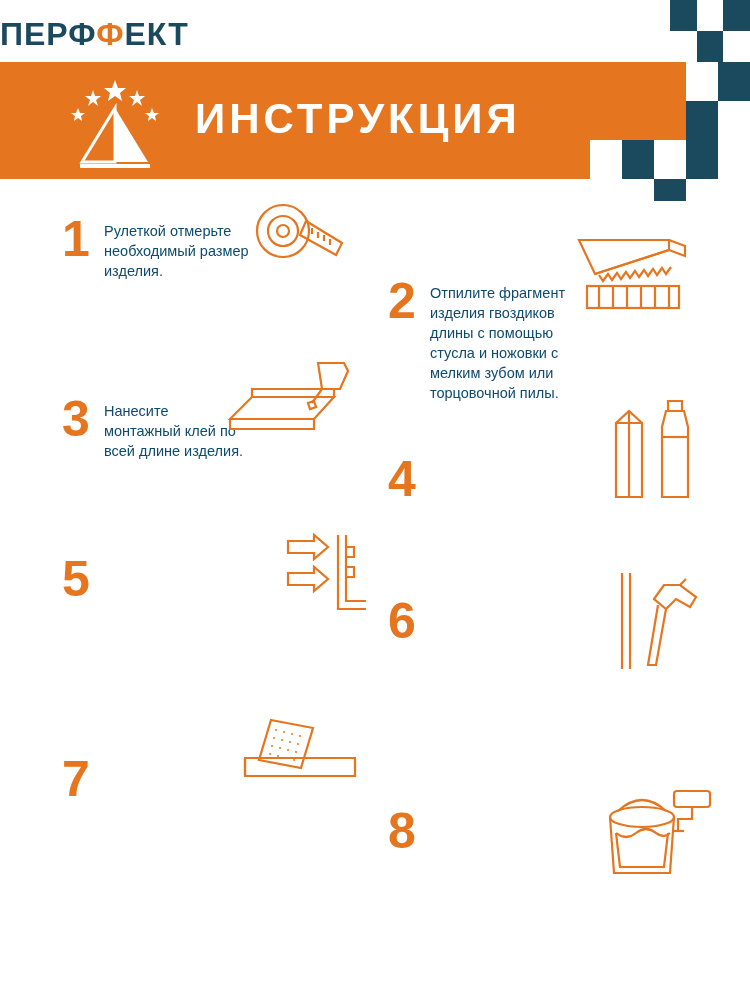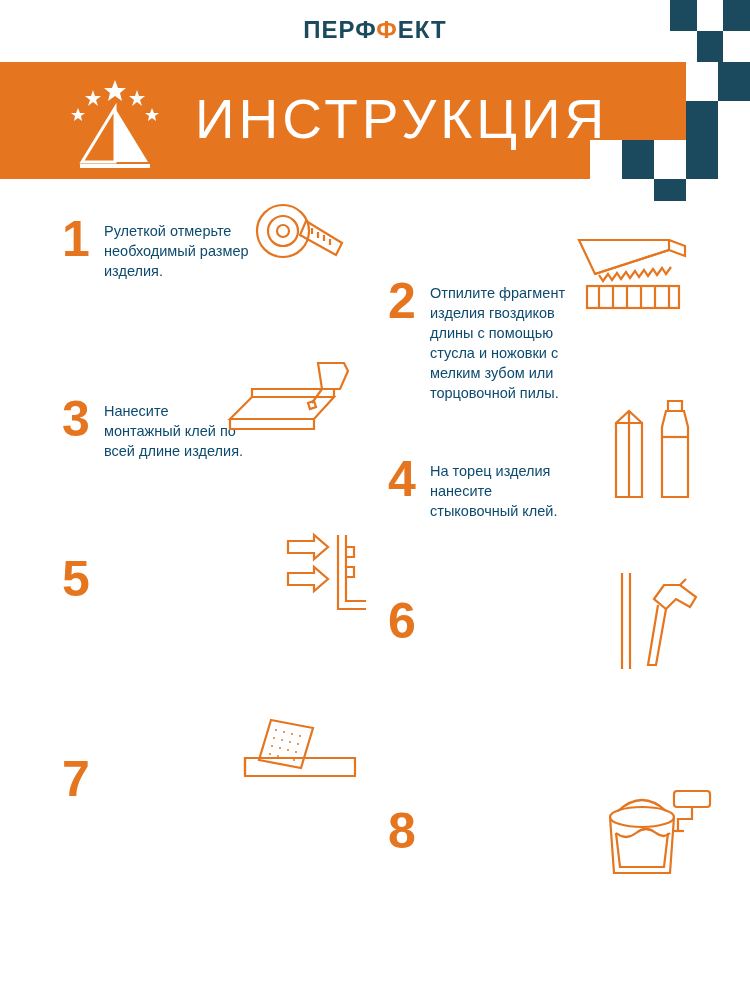--- a/index.html
+++ b/index.html
@@ -18,22 +18,22 @@
   
   .brand-bar {
     position: relative;
     height: 62px;
     background: #ffffff;
   }
   .brand-logo {
     position: absolute;
     left: 0; right: 0;
     top: 16px;
-    text-align: center;
-    font-size: 24px;
+    text-align: left;
+    font-size: 32px;
     font-weight: bold;
     letter-spacing: 1px;
     color: #1b4a5e;
   }
   .brand-logo .accent {
     color: #e5751f;
   }
 
   
   .checker {
@@ -50,22 +50,22 @@
     position: relative;
     height: 117px;
     background: #e5751f;
     overflow: hidden;
   }
   .title-text {
     position: absolute;
     left: 195px;
     top: 27px;
     color: #ffffff;
-    font-size: 55px;
-    font-weight: normal;
+    font-size: 42px;
+    font-weight: bold;
     letter-spacing: 4px;
     line-height: 60px;
   }
   .logo-mark {
     position: absolute;
     left: 60px;
     top: 12px;
     width: 110px;
     height: 96px;
   }
@@ -229,21 +229,20 @@
       <path d="M8 60 L8 70 L92 70 L92 60"></path>
       <path d="M30 38 L30 30 L112 30 L112 38"></path>
       <path d="M96 4 L122 4 L126 12 L118 30 L100 30 Z"></path>
       <path d="M100 30 L90 44"></path>
       <path d="M86 44 l6 -2 l2 6 l-6 2 z"></path>
     </svg>
   </div>
 
   <div class="step" id="step-4">
     <div class="step-num">4</div>
-    <div class="step-text">На торец изделия нанесите стыковочный клей.</div>
   </div>
   <div class="step-icon" id="icon-4">
     <svg width="110" height="110" viewBox="0 0 110 110" fill="none" stroke="#e5751f" stroke-width="2.2">
       <path d="M20 26 L46 26 L46 100 L20 100 Z"></path>
       <path d="M20 26 L33 14 L46 26"></path>
       <path d="M33 14 L33 100"></path>
       <path d="M72 4 L86 4 L86 14 L72 14 Z"></path>
       <path d="M70 14 L88 14 L92 30 L92 100 L66 100 L66 30 Z"></path>
       <path d="M66 40 L92 40"></path>
     </svg>

